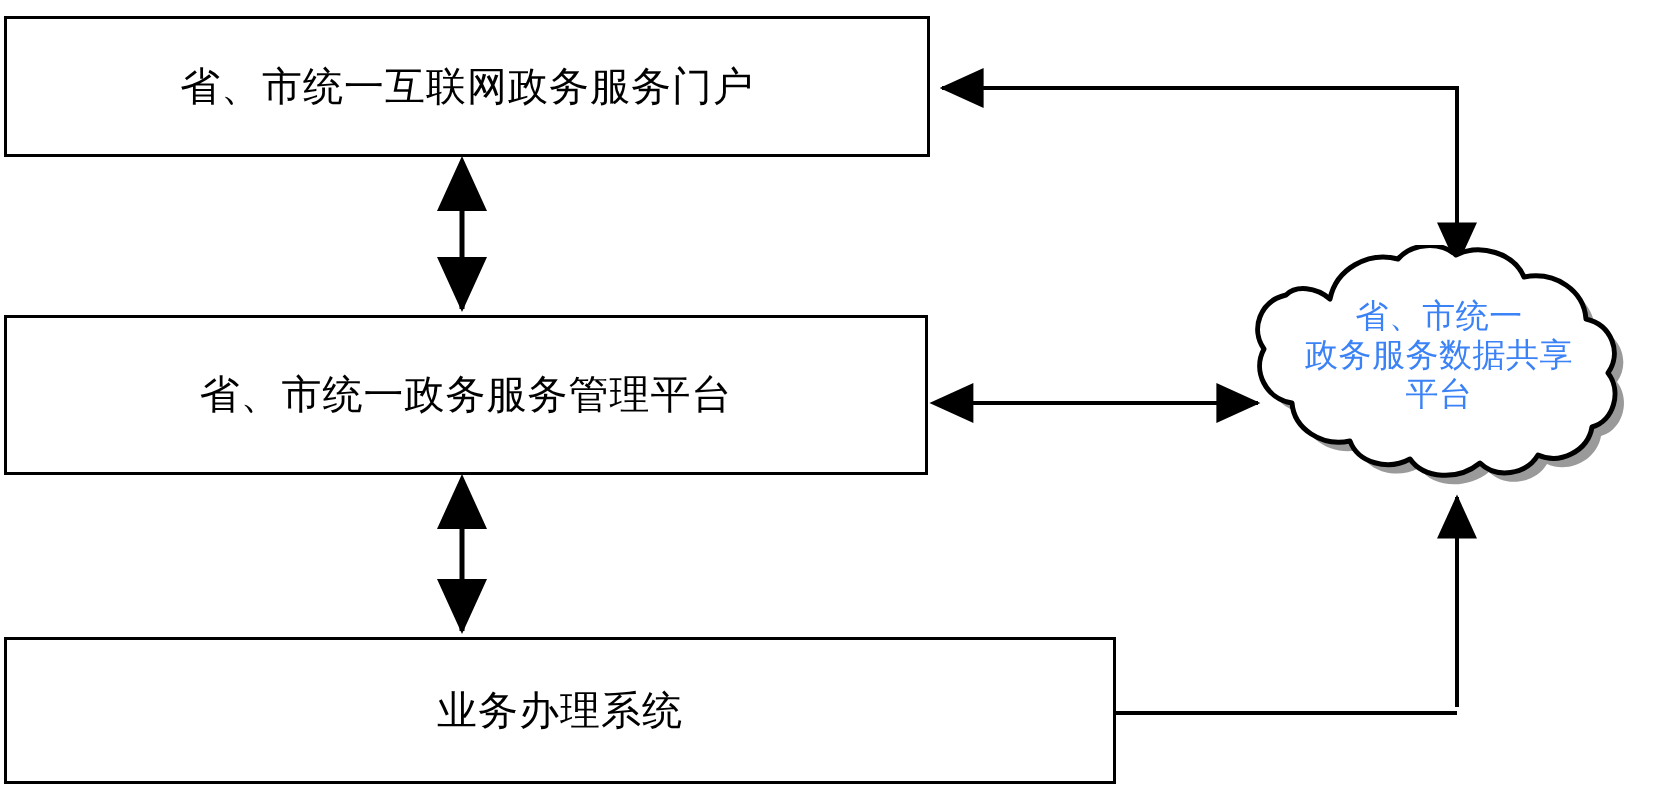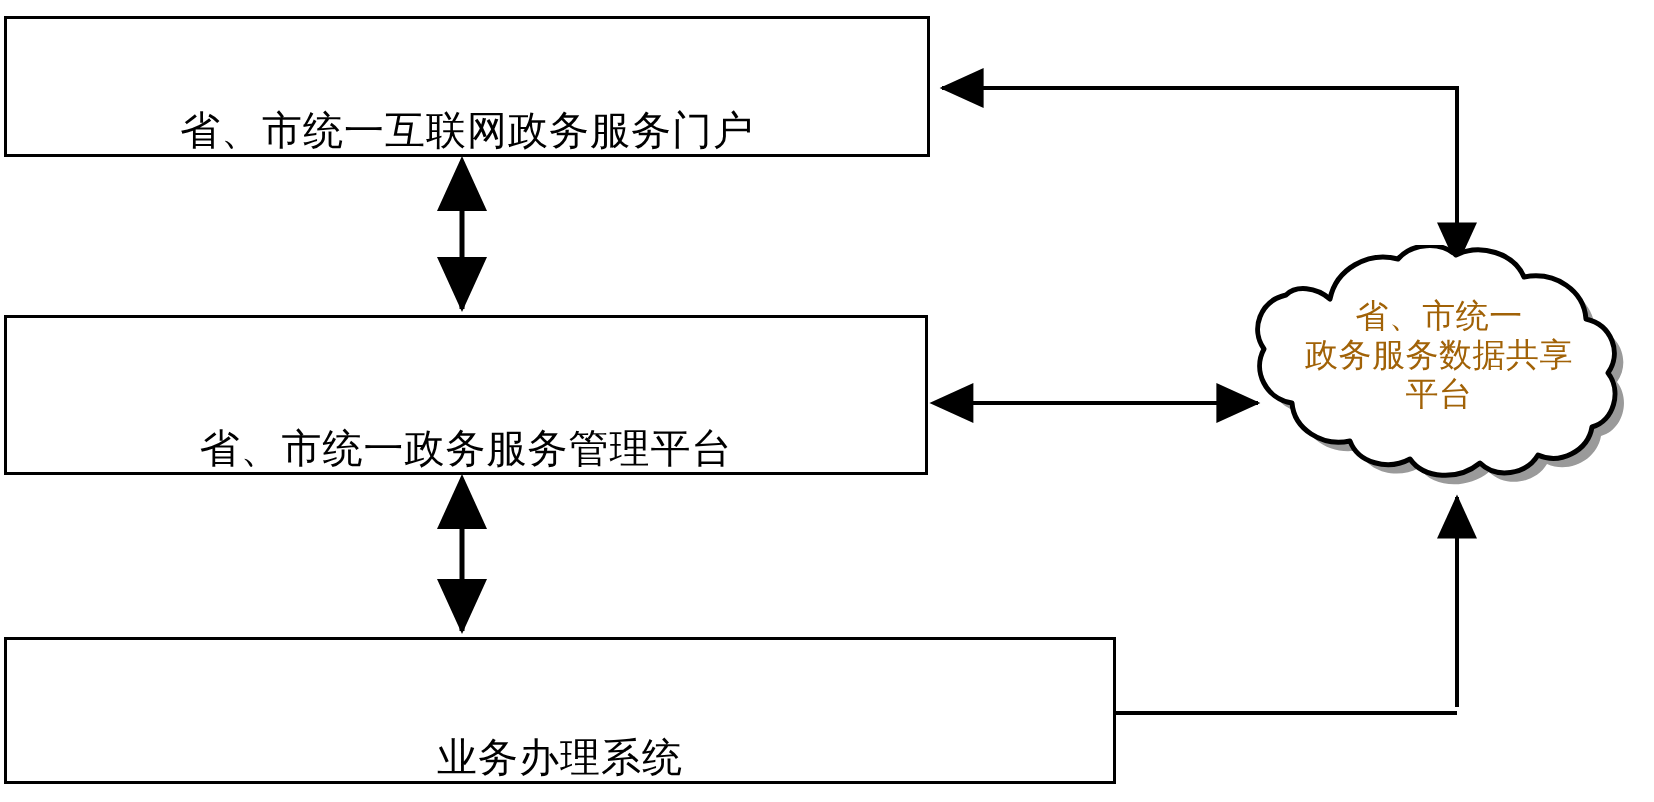--- a/index.html
+++ b/index.html
@@ -16,21 +16,21 @@
     height: 802px;
     background: #ffffff;
     overflow: hidden;
   }
   .node-box {
     position: absolute;
     box-sizing: border-box;
     background: #ffffff;
     border: 3px solid #000000;
     display: flex;
-    align-items: flex-end;
+    align-items: center;
     justify-content: center;
   }
   .node-label {
     font-size: 40px;
     line-height: 1.18;
     color: #000000;
     letter-spacing: 1px;
     text-align: center;
     white-space: nowrap;
     font-weight: 400;
@@ -53,21 +53,21 @@
     height: 260px;
   }
   .cloud-label {
     position: absolute;
     left: 38px;
     top: 52px;
     width: 386px;
     text-align: center;
     font-size: 33px;
     line-height: 1.18;
-    color: #a16207;
+    color: #3b82f6;
     letter-spacing: 0.5px;
     white-space: pre-line;
     font-weight: 400;
   }
   .edge-layer {
     position: absolute;
     left: 0; top: 0;
     width: 1654px;
     height: 802px;
     pointer-events: none;

